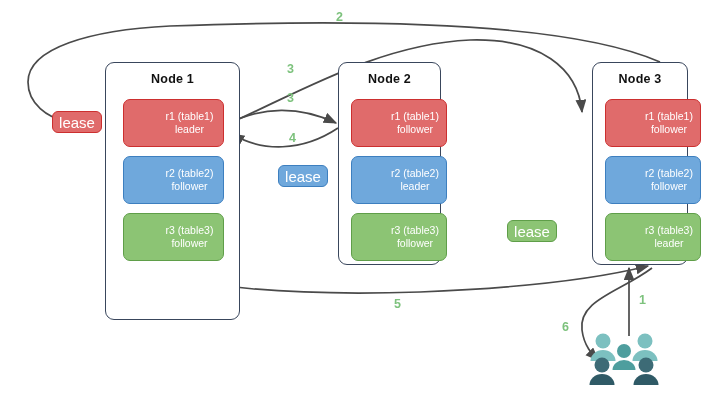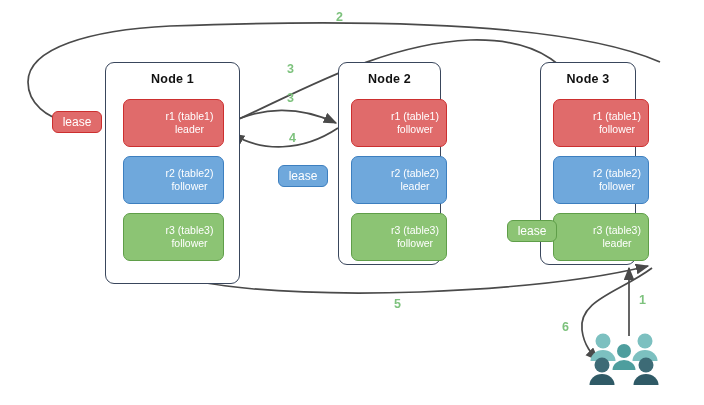--- a/index.html
+++ b/index.html
@@ -44,21 +44,21 @@
     border-style:solid;
   }
   .replica .l1,.replica .l2{display:block;margin-left:32px;}
   .lease{
     position:absolute;
     box-sizing:border-box;
     border-radius:6px;
     border-width:1.4px;
     border-style:solid;
     display:flex;align-items:center;justify-content:center;
-    font-size:12px;
+    font-size:15px;
     color:#ffffff;
     text-align:right;
   }
   .step{
     position:absolute;
     font-size:12.5px;
     font-weight:bold;
     color:#7dc27d;
     user-select:none;
   }
@@ -85,21 +85,21 @@
     <path d="M 338,128 C 302,152 262,152 232,134" fill="none" stroke="#4a4a4a" stroke-width="1.7" marker-end="url(#ah)"></path>
 
     <path d="M 166,266 C 176,288 300,296 420,292 C 520,288 600,278 648,266" fill="none" stroke="#4a4a4a" stroke-width="1.7" marker-end="url(#ah)"></path>
 
     <path d="M 629,336 L 629,268" fill="none" stroke="#4a4a4a" stroke-width="1.7" marker-end="url(#ah)"></path>
 
     <path d="M 652,268 C 620,292 578,300 582,330 C 584,346 592,354 598,360" fill="none" stroke="#4a4a4a" stroke-width="1.7" marker-end="url(#ah)"></path>
   </svg>
 
   <div id="layers">
-      <div class="node" style="left: 105px; top: 62px; width: 135px; height: 222px; border-color: rgb(57, 70, 92);">
+      <div class="node" style="left: 105px; top: 62px; width: 135px; height: 258px; border-color: rgb(57, 70, 92);">
         <div class="node-title">Node 1</div>
         <div class="replica" style="left: 17px; top: 36px; width: 101px; height: 48px; background: rgb(224, 107, 107); border-color: rgb(204, 47, 47);">
           <span class="l1">r1 (table1)</span>
           <span class="l2">leader</span>
         </div>
         <div class="replica" style="left: 17px; top: 93px; width: 101px; height: 48px; background: rgb(111, 168, 220); border-color: rgb(61, 127, 191);">
           <span class="l1">r2 (table2)</span>
           <span class="l2">follower</span>
         </div>
         <div class="replica" style="left: 17px; top: 150px; width: 101px; height: 48px; background: rgb(140, 196, 116); border-color: rgb(95, 158, 73);">
@@ -115,21 +115,21 @@
         </div>
         <div class="replica" style="left: 12px; top: 93px; width: 96px; height: 48px; background: rgb(111, 168, 220); border-color: rgb(61, 127, 191);">
           <span class="l1">r2 (table2)</span>
           <span class="l2">leader</span>
         </div>
         <div class="replica" style="left: 12px; top: 150px; width: 96px; height: 48px; background: rgb(140, 196, 116); border-color: rgb(95, 158, 73);">
           <span class="l1">r3 (table3)</span>
           <span class="l2">follower</span>
         </div>
       </div>
-      <div class="node" style="left: 540px; top: 62px; width: 96px; height: 203px; border-color: rgb(57, 70, 92);">
+      <div class="node" style="left: 592px; top: 62px; width: 96px; height: 203px; border-color: rgb(57, 70, 92);">
         <div class="node-title">Node 3</div>
         <div class="replica" style="left: 12px; top: 36px; width: 96px; height: 48px; background: rgb(224, 107, 107); border-color: rgb(204, 47, 47);">
           <span class="l1">r1 (table1)</span>
           <span class="l2">follower</span>
         </div>
         <div class="replica" style="left: 12px; top: 93px; width: 96px; height: 48px; background: rgb(111, 168, 220); border-color: rgb(61, 127, 191);">
           <span class="l1">r2 (table2)</span>
           <span class="l2">follower</span>
         </div>
         <div class="replica" style="left: 12px; top: 150px; width: 96px; height: 48px; background: rgb(140, 196, 116); border-color: rgb(95, 158, 73);">

